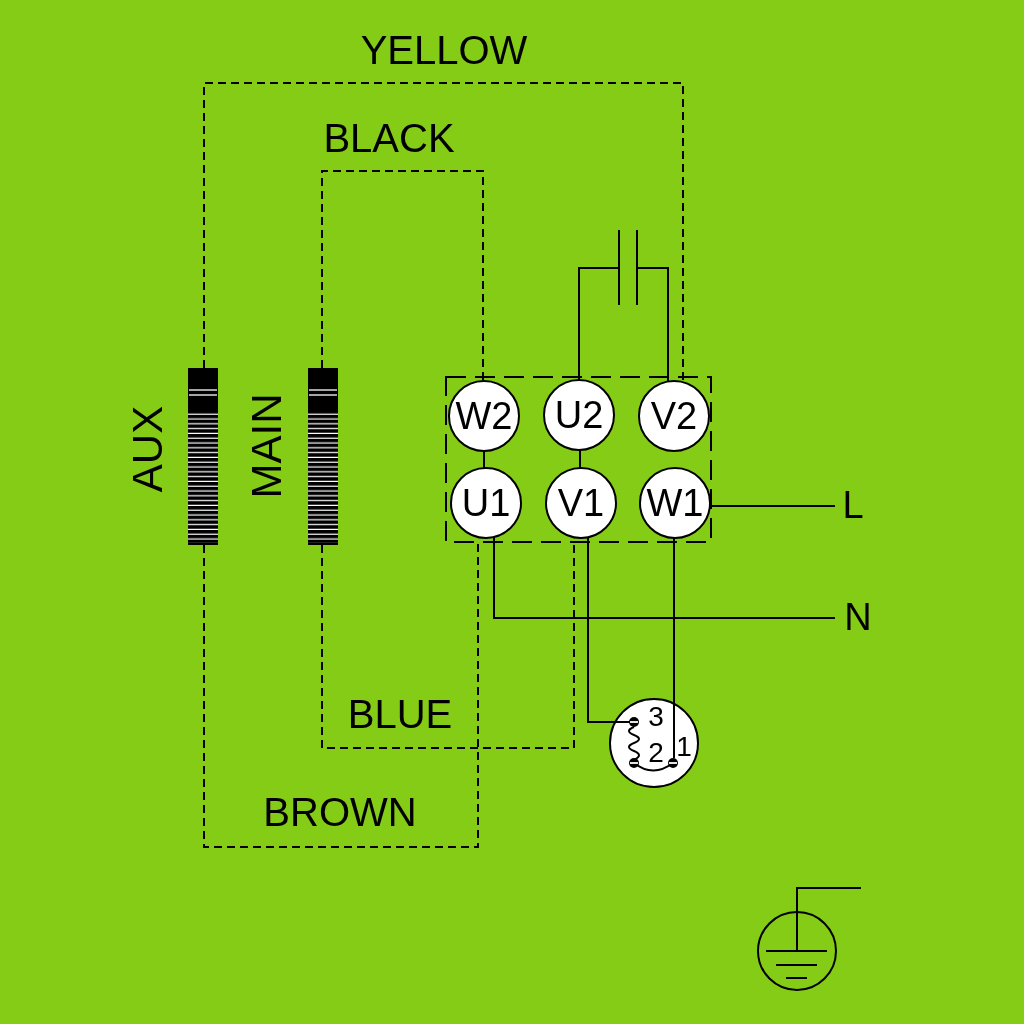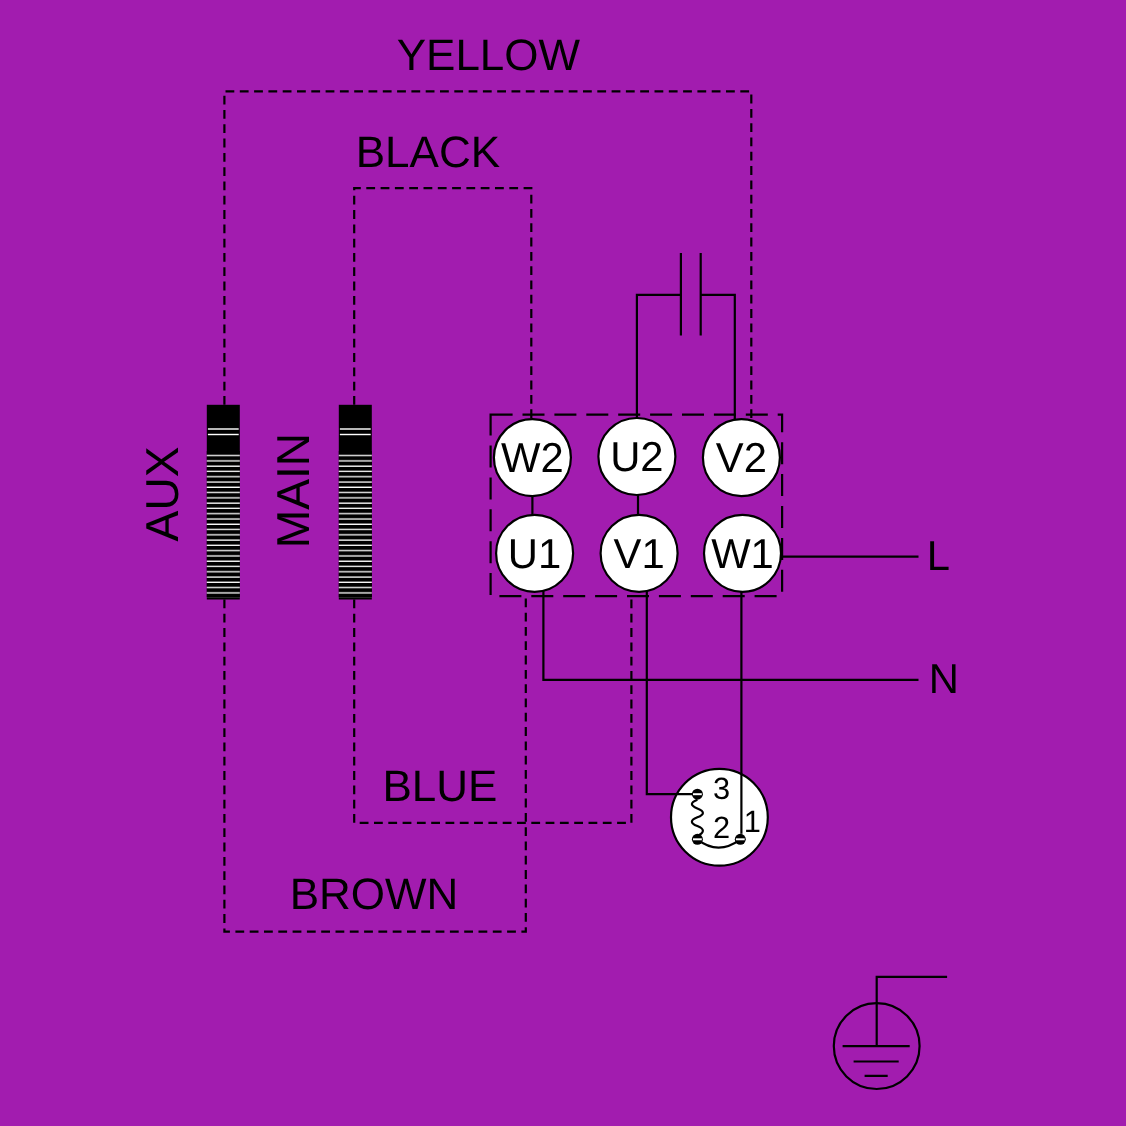--- a/index.html
+++ b/index.html
@@ -1,16 +1,16 @@
 <!DOCTYPE html>
 <html><head>
 <meta charset="utf-8">
 <style>
   html,body{margin:0;padding:0;background:#ffffff;}
-  #canvas{position:relative;width:1024px;height:1024px;background:#a21caf;overflow:hidden;}
+  #canvas{position:relative;width:1024px;height:1024px;background:#84cc16;overflow:hidden;}
   svg{display:block;}
   text{font-family:"Liberation Sans","DejaVu Sans",sans-serif;fill:#000;}
   .lbl{font-size:40px;text-anchor:middle;}
   .wlbl{font-size:42px;text-anchor:middle;}
   .term{font-size:38px;text-anchor:middle;}
   .num{font-size:28px;text-anchor:middle;}
   .wire{stroke:#000;stroke-width:2;fill:none;}
   .dashwire{stroke:#000;stroke-width:2;fill:none;stroke-dasharray:8 5;}
   .boxdash{stroke:#000;stroke-width:2;fill:none;stroke-dasharray:20 9;}
   .node{stroke:#000;stroke-width:2;fill:#fff;}

